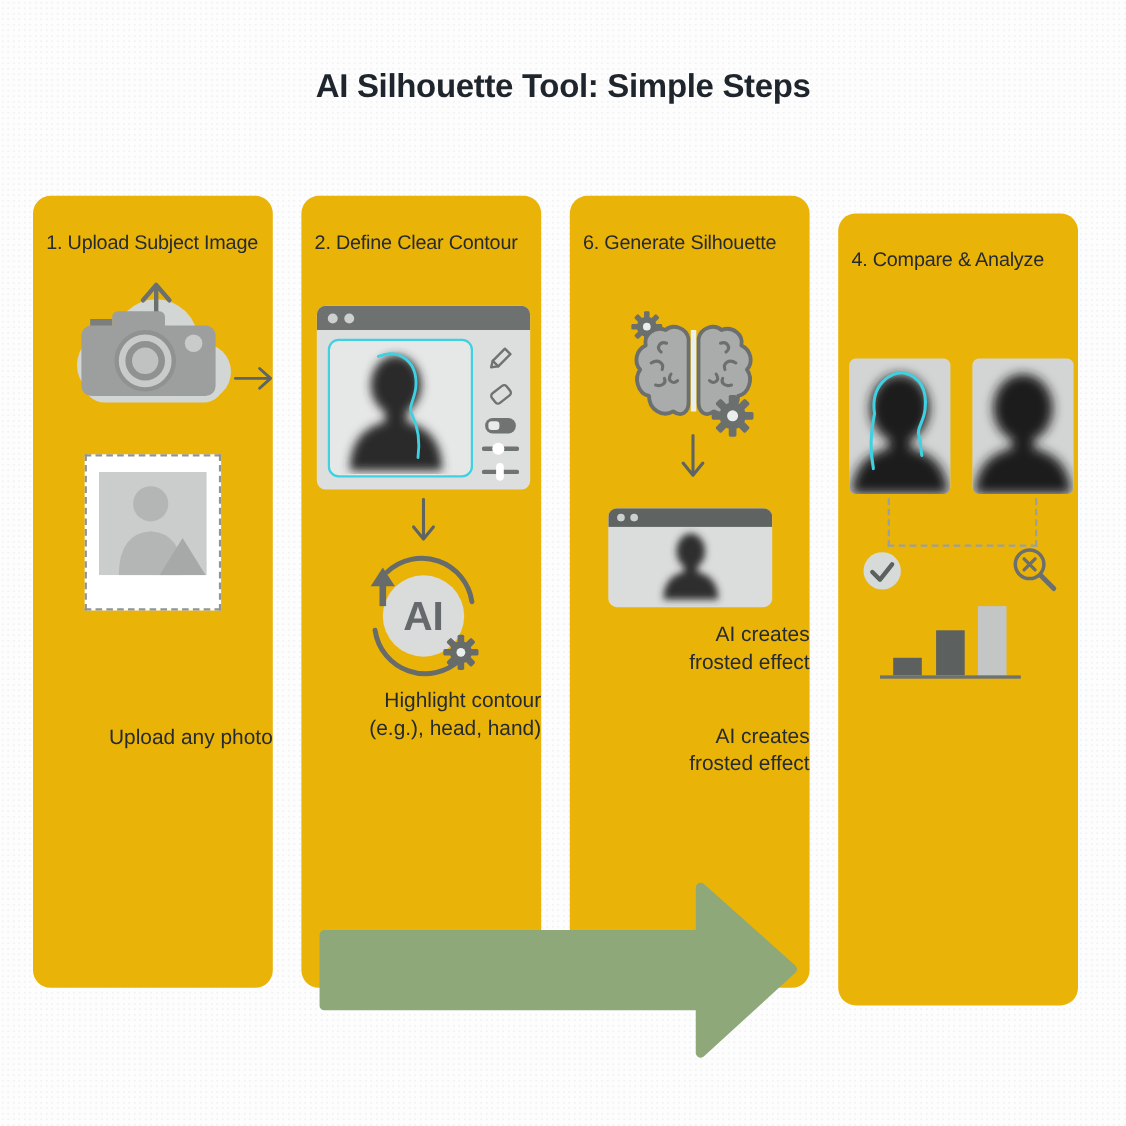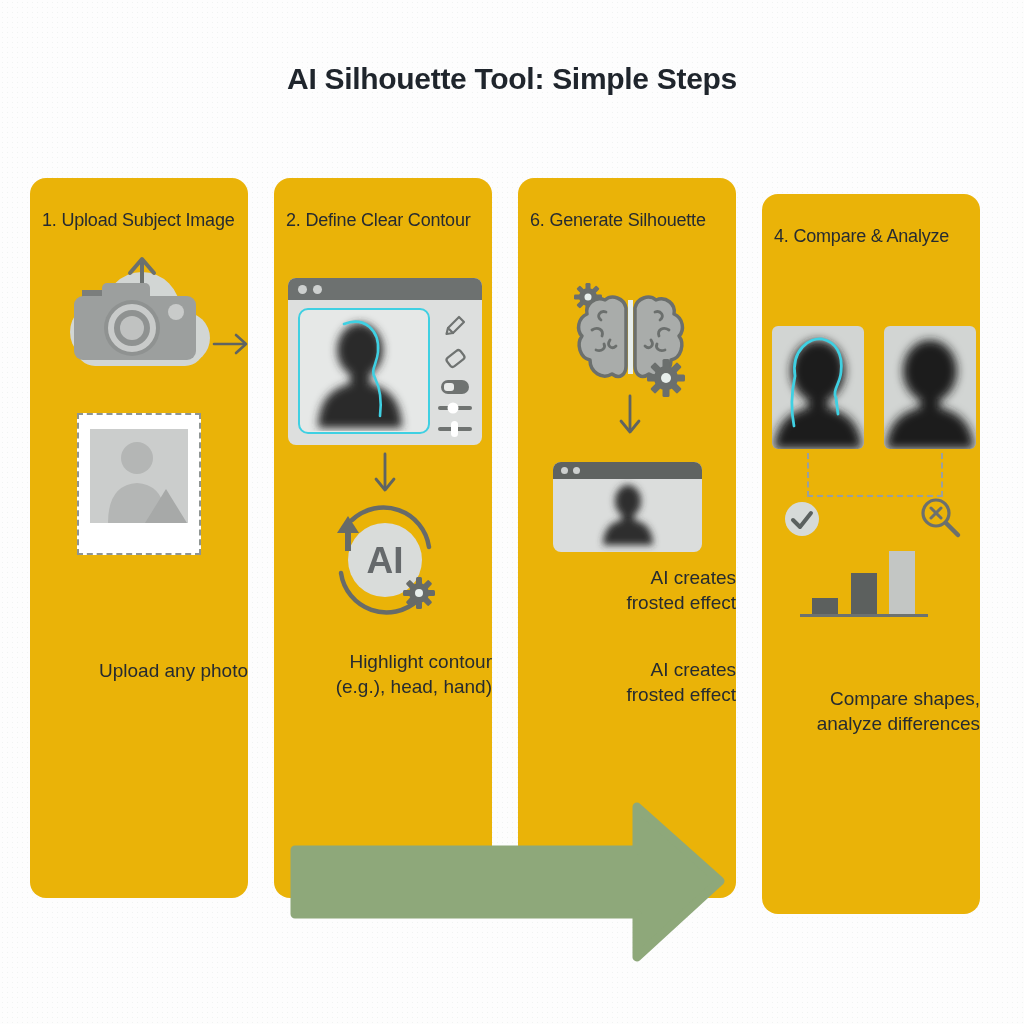--- a/index.html
+++ b/index.html
@@ -199,21 +199,21 @@
           <rect x="88" y="74" width="6" height="8" rx="1.5" transform="rotate(45 91 90)"></rect>
           <rect x="88" y="98" width="6" height="8" rx="1.5" transform="rotate(45 91 90)"></rect>
           <rect x="75" y="87" width="8" height="6" rx="1.5" transform="rotate(45 91 90)"></rect>
           <rect x="99" y="87" width="8" height="6" rx="1.5" transform="rotate(45 91 90)"></rect>
         </g>
       </g>
       <circle cx="91" cy="90" r="4" fill="#e8efec"></circle>
     </g>
   </svg>
 
-  <div class="caption" style="top:472px;">Highlight contour
+  <div class="caption" style="top:448px;">Highlight contour
 (e.g.), head, hand)</div>
 </div>
 
 <div class="panel panel-3">
   <div class="panel-header">6. Generate Silhouette</div>
 
   <svg class="abs" style="left:50px; top:96px;" width="126" height="128" viewBox="0 0 126 128">
 
     <g>
       <circle cx="20" cy="23" r="9" fill="#6b6f6d"></circle>
@@ -338,19 +338,17 @@
     <line x1="29" y1="27" x2="41" y2="39" stroke="#6b706e" stroke-width="4.5" stroke-linecap="round"></line>
   </svg>
 
   <div>
     <div class="bar" style="left:50px; top:404px; width:26px; height:16px; background:#5c605e;"></div>
     <div class="bar" style="left:89px; top:379px; width:26px; height:41px; background:#5c605e;"></div>
     <div class="bar" style="left:127px; top:357px; width:26px; height:63px; background:#c3c6c4;"></div>
     <div class="bar-baseline"></div>
   </div>
 
-  <div class="caption" style="top:493px;">Compare shapes,
-analyze differences</div>
 </div>
 
 <svg class="abs" style="left:285px; top:795px;" width="450" height="175" viewBox="0 0 450 175">
   <polygon points="10,55 352,55 352,12 435,86 352,162 352,119 10,119" fill="#8ea87a" stroke="#8ea87a" stroke-width="9" stroke-linejoin="round"></polygon>
 </svg>
 
 </body></html>

